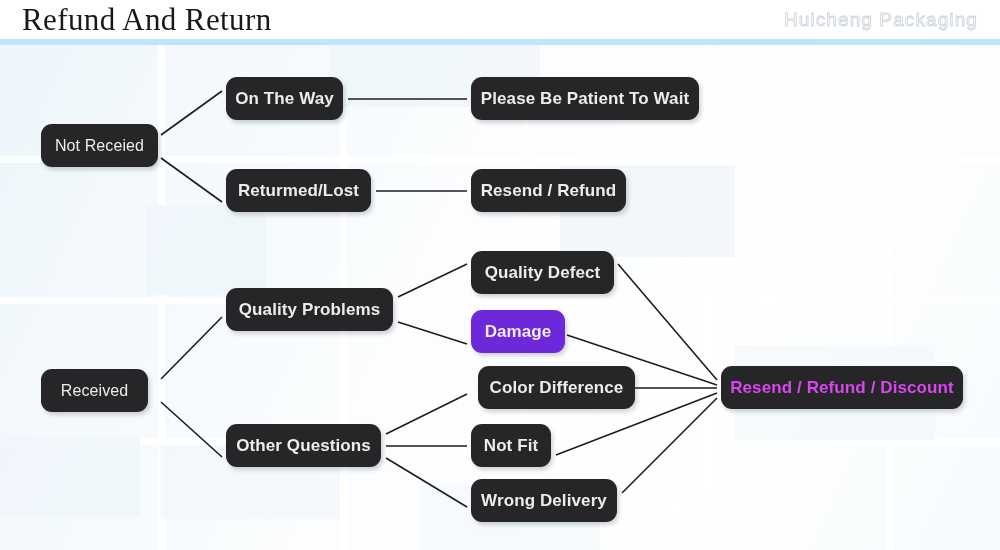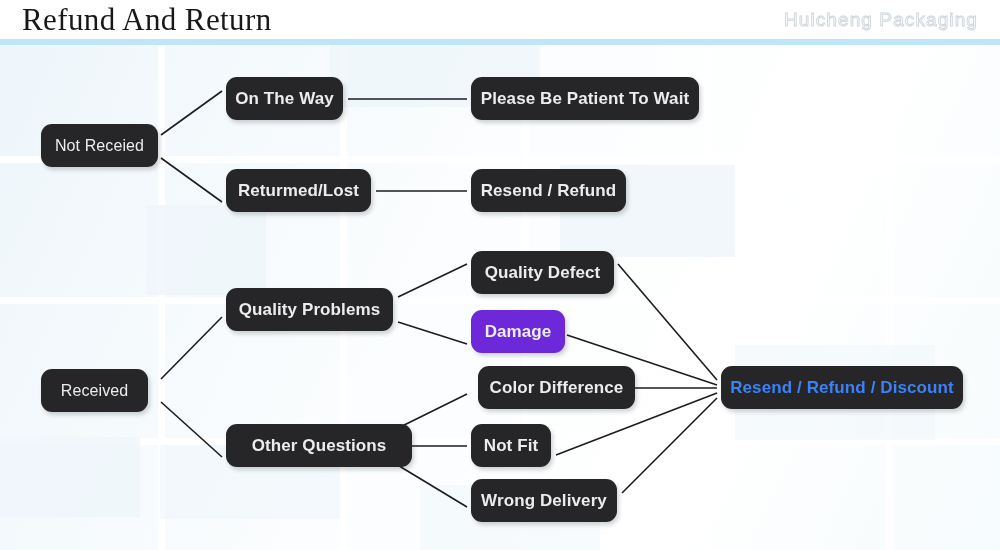--- a/index.html
+++ b/index.html
@@ -179,37 +179,37 @@
         </div>
         <div class="node" style="left: 471px; top: 124px; width: 155px; height: 43px; background: rgb(38, 38, 40); color: rgb(236, 236, 237);">
           <span>Resend / Refund</span>
         </div>
         <div class="node root" style="left: 41px; top: 324px; width: 107px; height: 43px; background: rgb(38, 38, 40); color: rgb(236, 236, 237);">
           <span>Received</span>
         </div>
         <div class="node" style="left: 226px; top: 243px; width: 167px; height: 43px; background: rgb(38, 38, 40); color: rgb(236, 236, 237);">
           <span>Quality Problems</span>
         </div>
-        <div class="node" style="left: 226px; top: 379px; width: 186px; height: 43px; background: rgb(38, 38, 40); color: rgb(236, 236, 237);">
+        <div class="node" style="left: 226px; top: 379px; width: 155px; height: 43px; background: rgb(38, 38, 40); color: rgb(236, 236, 237);">
           <span>Other Questions</span>
         </div>
         <div class="node" style="left: 471px; top: 206px; width: 143px; height: 43px; background: rgb(38, 38, 40); color: rgb(236, 236, 237);">
           <span>Quality Defect</span>
         </div>
         <div class="node" style="left: 471px; top: 265px; width: 94px; height: 43px; background: #6d28d9; color: rgb(236, 236, 237);">
           <span>Damage</span>
         </div>
         <div class="node" style="left: 478px; top: 321px; width: 157px; height: 43px; background: rgb(38, 38, 40); color: rgb(236, 236, 237);">
           <span>Color Difference</span>
         </div>
         <div class="node" style="left: 471px; top: 379px; width: 80px; height: 43px; background: rgb(38, 38, 40); color: rgb(236, 236, 237);">
           <span>Not Fit</span>
         </div>
         <div class="node" style="left: 471px; top: 434px; width: 146px; height: 43px; background: rgb(38, 38, 40); color: rgb(236, 236, 237);">
           <span>Wrong Delivery</span>
         </div>
-        <div class="node" style="left: 721px; top: 321px; width: 242px; height: 43px; background: rgb(38, 38, 40); color: #3b82f6;">
+        <div class="node" style="left: 721px; top: 321px; width: 242px; height: 43px; background: rgb(38, 38, 40); color: #d946ef;">
           <span>Resend / Refund / Discount</span>
         </div>
       </div>
   </div>
 
 </div>
 
 </body></html>

